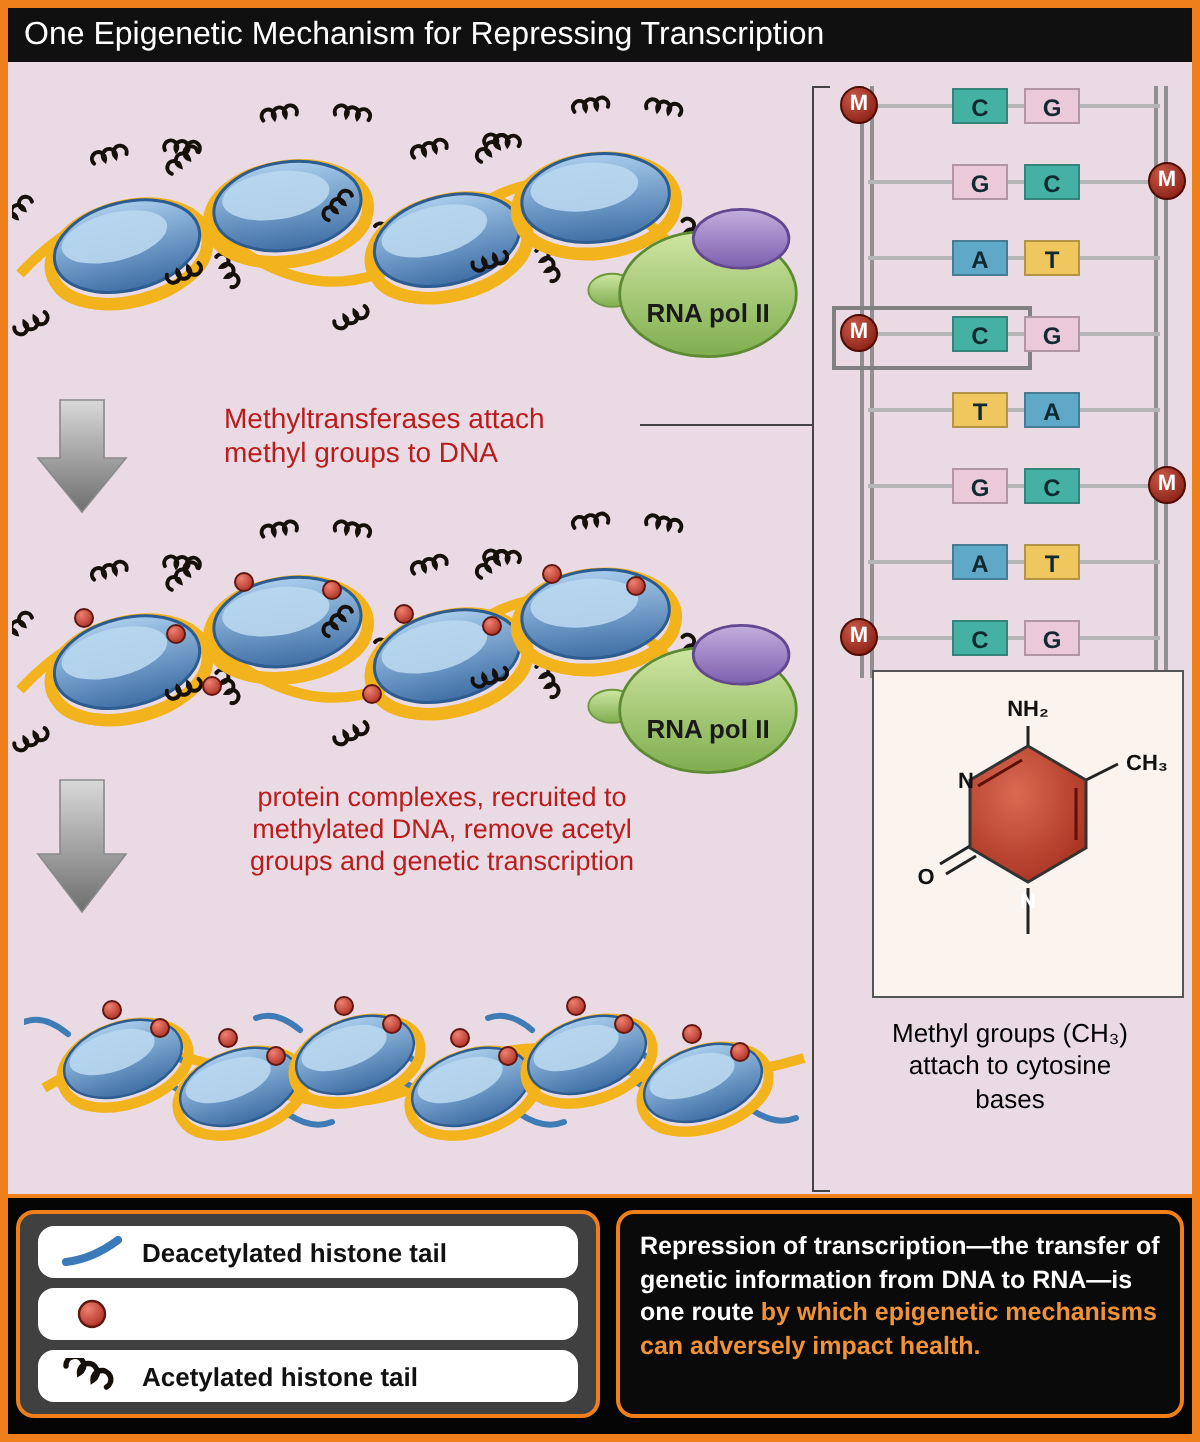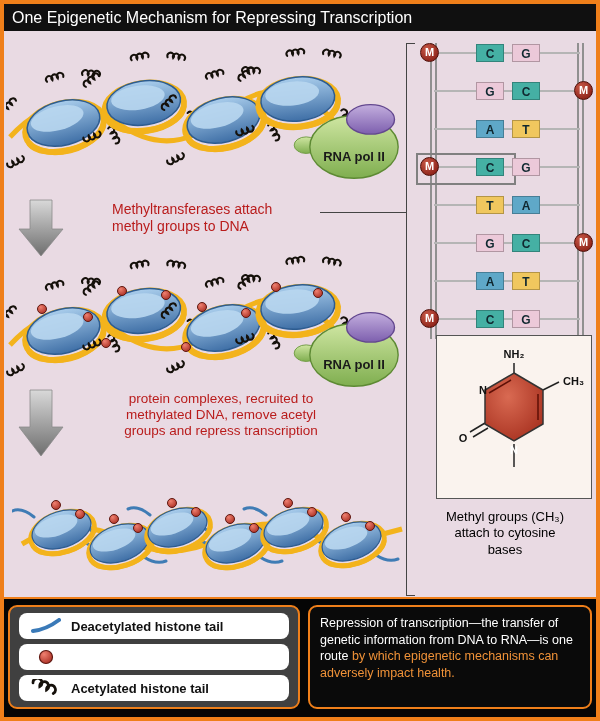--- a/index.html
+++ b/index.html
@@ -43,21 +43,21 @@
   
   .legend-box{position:absolute;left:4px;top:6px;width:292px;height:104px;background:#404040;
     border:2px solid #ef7f1a;border-radius:9px;box-sizing:border-box;padding:6px 9px;}
   .legend-item{display:flex;align-items:center;gap:8px;height:26px;background:#fff;border-radius:8px;
     padding:0 10px;margin-bottom:5px;}
   .legend-item:last-child{margin-bottom:0;}
   .legend-icon{width:34px;display:flex;justify-content:center;align-items:center;}
   .legend-label{font-size:13px;font-weight:bold;color:#111;}
   .summary-box{position:absolute;left:304px;top:6px;width:284px;height:104px;background:#0a0a0a;
     border:2px solid #ef7f1a;border-radius:9px;box-sizing:border-box;padding:8px 10px;
-    font-size:12.5px;font-weight:normal;line-height:1.32;}
+    font-size:12.5px;font-weight:bold;line-height:1.32;}
   .summary-white{color:#fff;} .summary-orange{color:#f09238;}
 
   svg text{font-family:"Liberation Sans",sans-serif;}
 </style>
 </head>
 <body>
 
 <svg width="0" height="0" style="position:absolute" aria-hidden="true">
   <defs>
     <linearGradient id="gBlue" x1="0" y1="0" x2="0" y2="1">
@@ -151,21 +151,21 @@
         <use href="#mdot" x="318" y="96"></use>
       </g>
       <use href="#rnapol" transform="translate(348,110) scale(0.92)"></use>
       <text x="348" y="124" text-anchor="middle" font-size="13" font-weight="bold" fill="#1a1a1a">RNA pol II</text>
     </svg>
 
     <svg class="arrow" style="left:14px;top:358px" width="46" height="68" viewBox="0 0 46 68">
       <path d="M12 1 H34 V38 H45 L23 67 L1 38 H12 Z" fill="url(#gArrow)" stroke="#8a8a8a" stroke-width="0.8"></path>
     </svg>
 
-    <div class="step-text" id="step2" style="left:102px;top:360px;width:230px">protein complexes, recruited to methylated DNA, remove acetyl groups and repress transcription</div>
+    <div class="step-text" id="step2" style="left:102px;top:360px;width:230px">protein complexes, recruited to methylated DNA, remove acetyl groups and genetic transcription</div>
 
     <svg class="stage" style="left:8px;top:438px" width="400" height="125" viewBox="0 0 400 125">
       <path d="M10 75 Q 60 45 110 70 T 210 68 T 310 70 Q 350 72 390 60" fill="none" stroke="#f3b31c" stroke-width="5"></path>
       <path d="M22 48 q-12 -10 -22 -6 M80 62 q-12 -10 -22 -6 M138 46 q-12 -10 -22 -6 M196 62 q-12 -10 -22 -6 M254 46 q-12 -10 -22 -6 M312 60 q-12 -10 -22 -6 M74 74 q12 8 22 4 M132 88 q12 8 22 4 M190 72 q12 8 22 4 M248 88 q12 8 22 4 M306 72 q12 8 22 4 M364 86 q12 8 22 4" fill="none" stroke="#3f7cb5" stroke-width="3" stroke-linecap="round"></path>
       <use href="#nuc" transform="translate(50,62) rotate(-18) scale(0.82)"></use>
       <use href="#nuc" transform="translate(108,76) rotate(-18) scale(0.82)"></use>
       <use href="#nuc" transform="translate(166,60) rotate(-18) scale(0.82)"></use>
       <use href="#nuc" transform="translate(224,76) rotate(-18) scale(0.82)"></use>
       <use href="#nuc" transform="translate(282,60) rotate(-18) scale(0.82)"></use>
       <use href="#nuc" transform="translate(340,74) rotate(-18) scale(0.82)"></use>

